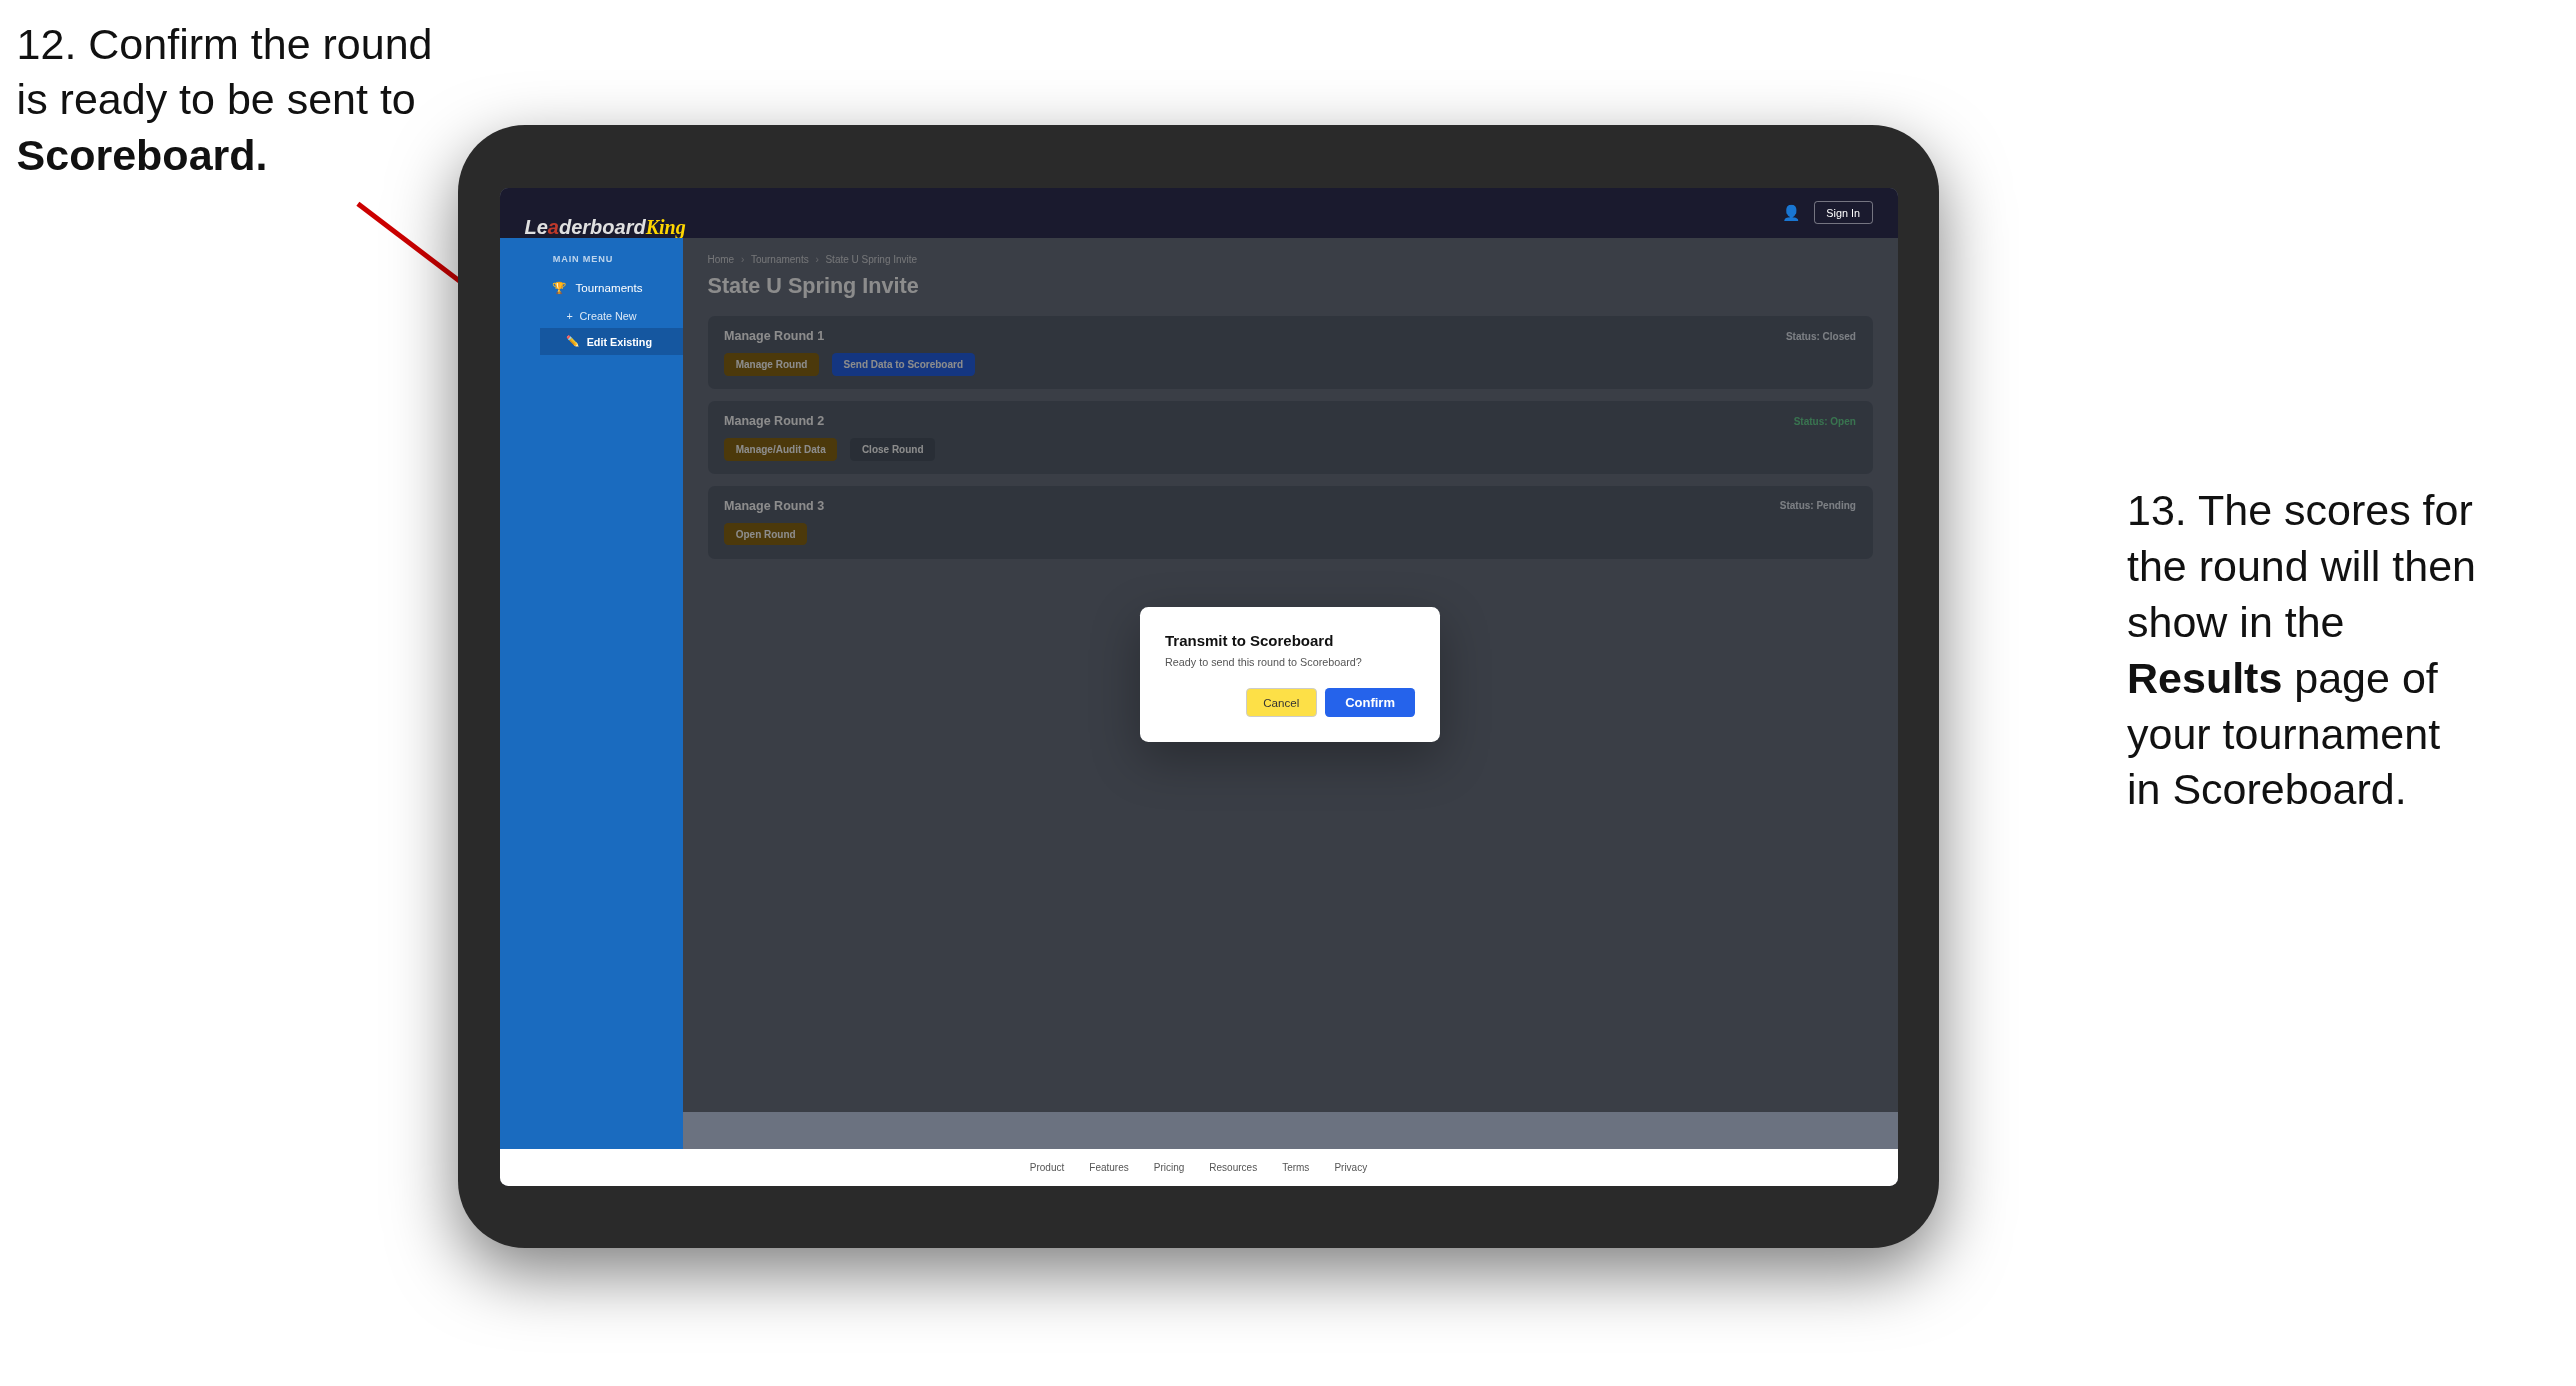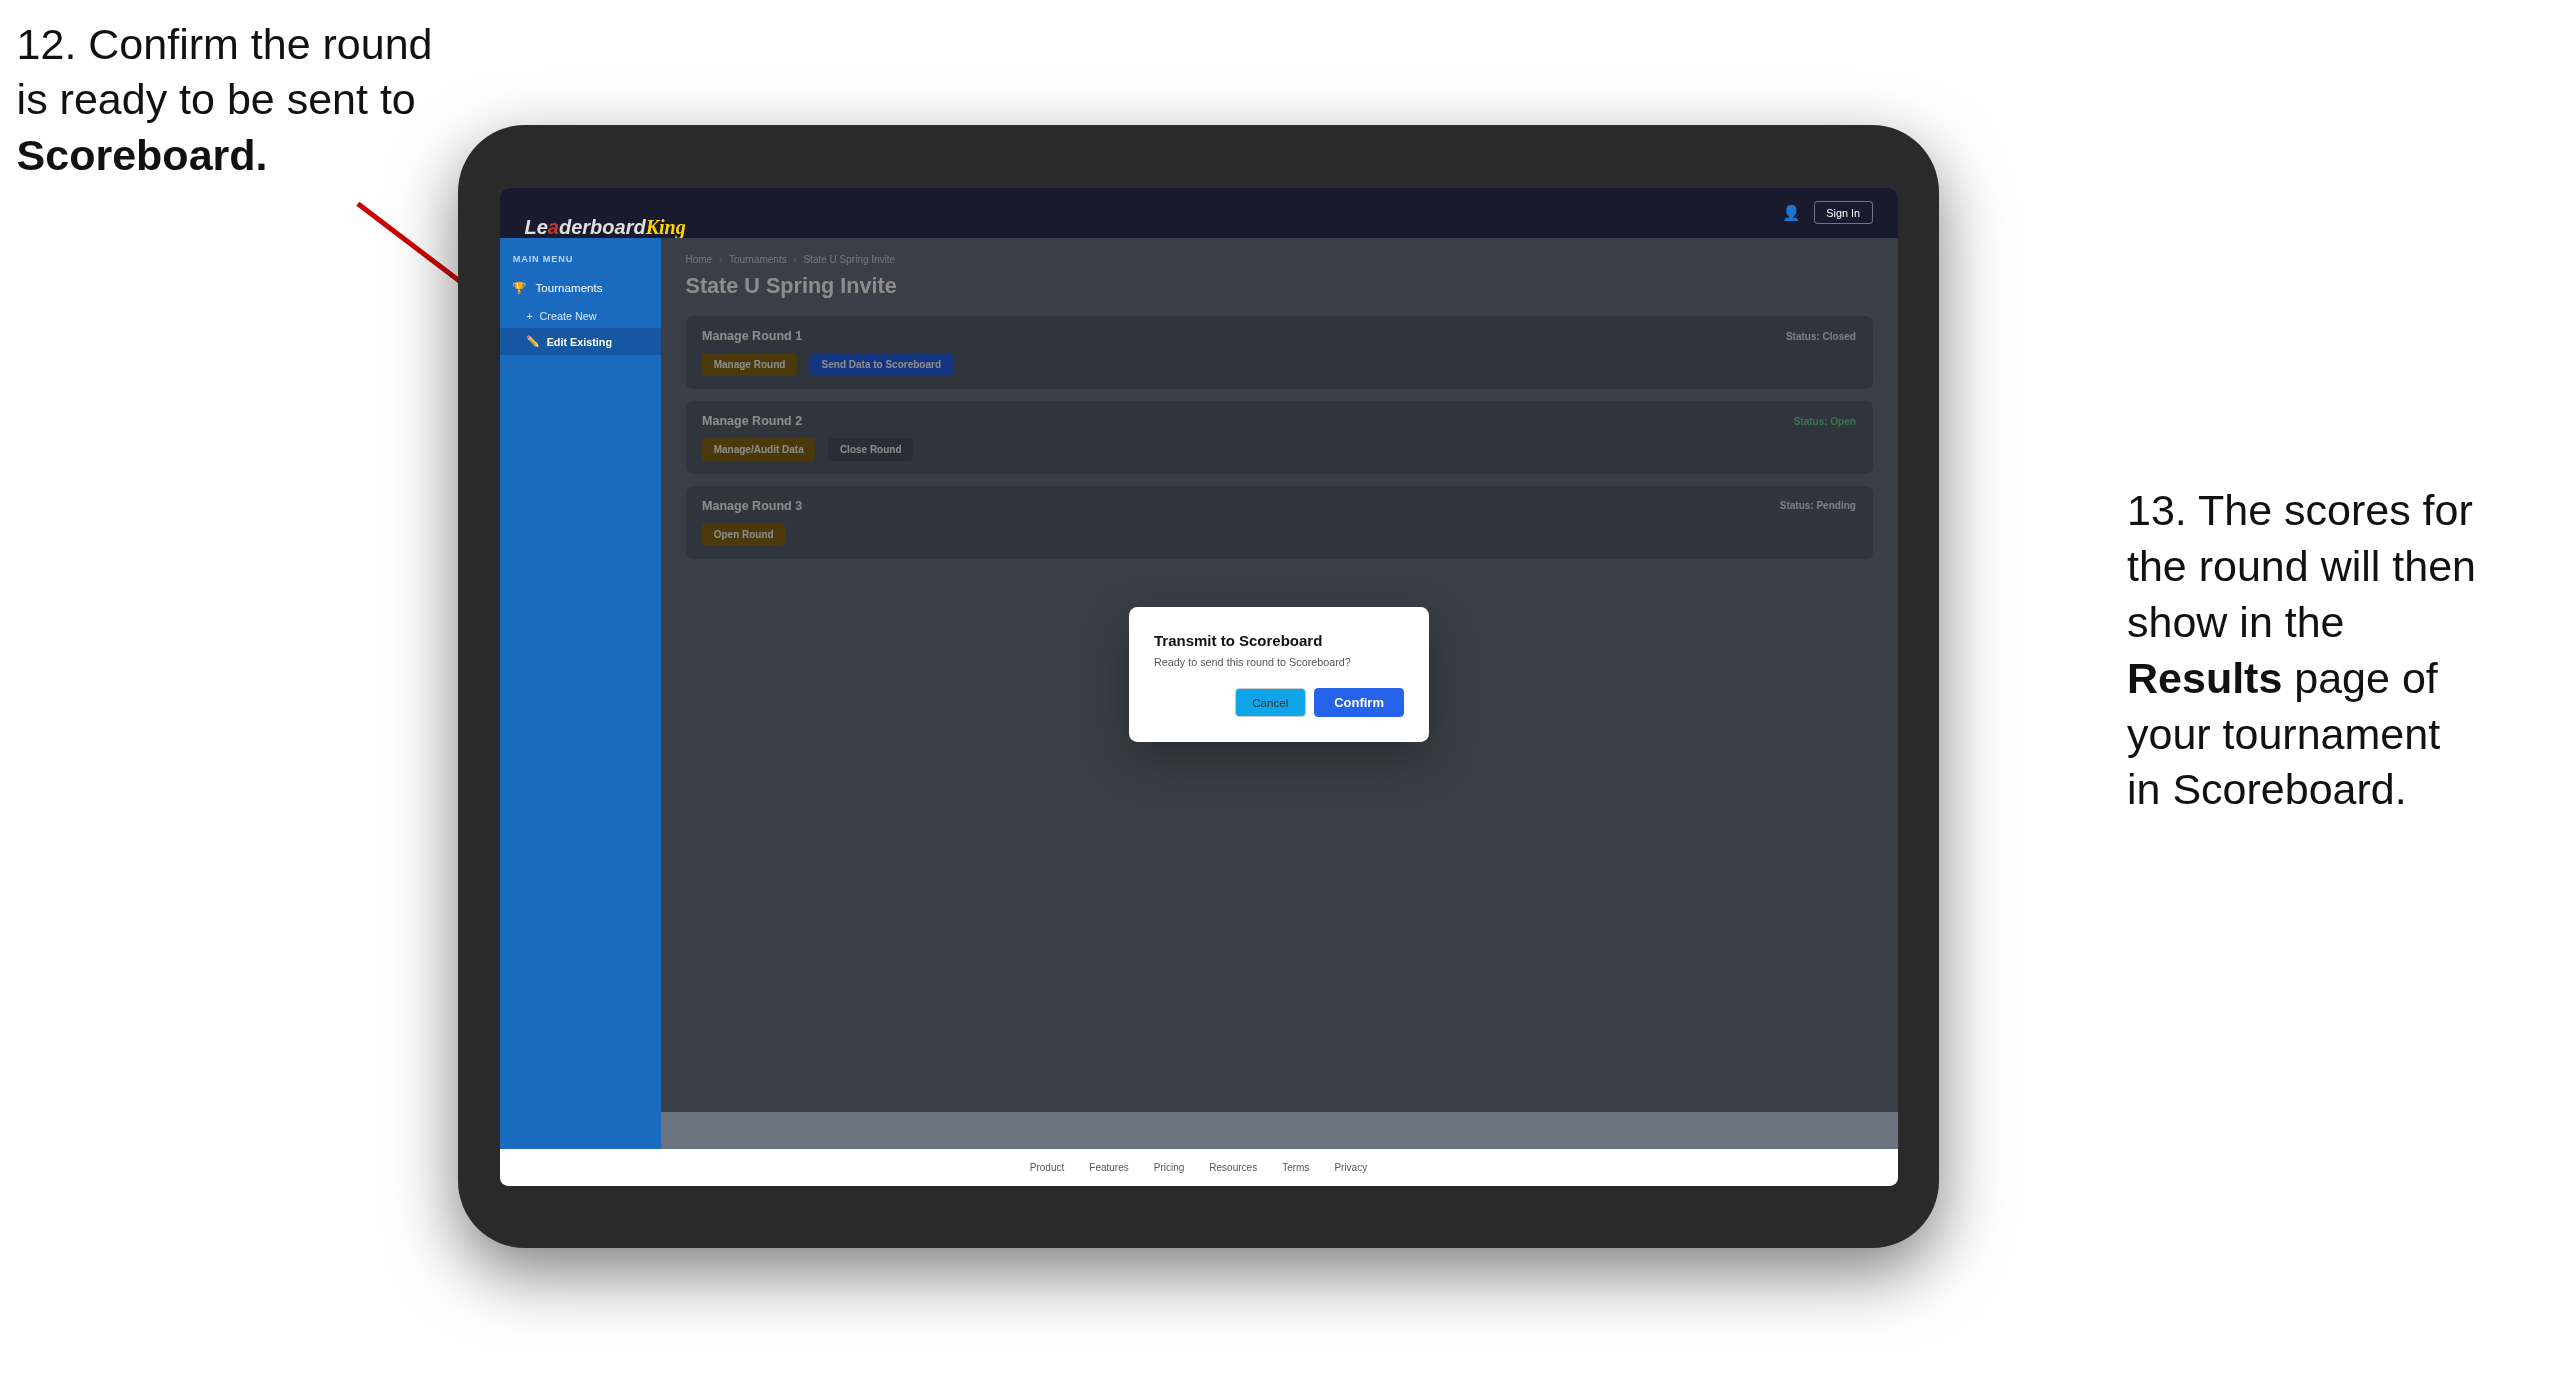--- a/index.html
+++ b/index.html
@@ -122,24 +122,25 @@
 
     
     .main-content {
       display: flex;
       flex: 1;
       overflow: hidden;
     }
 
     
     .sidebar {
-      width: 161px;
+      width: 183px;
       background: #1a6bbf;
       flex-shrink: 0;
       padding-top: 16.6px;
+      padding-left: 40px;
     }
 
     .main-menu-label {
       color: rgba(255,255,255,0.7);
       font-size: 9.2px;
       font-weight: 600;
       letter-spacing: 0.8px;
       text-transform: uppercase;
       padding: 0 13.3px 8.3px;
     }
@@ -313,21 +314,21 @@
     }
 
     .modal-actions {
       display: flex;
       justify-content: flex-end;
       gap: 8.3px;
     }
 
     .modal-cancel {
       padding: 6.7px 16.6px;
-      background: #0ea5e9;
+      background: #fde047;
       border: 0.8px solid #ccc;
       border-radius: 4.2px;
       font-size: 11.6px;
       cursor: pointer;
       color: #333;
     }
 
     .modal-confirm {
       padding: 6.7px 20px;
       background: #2563eb;

